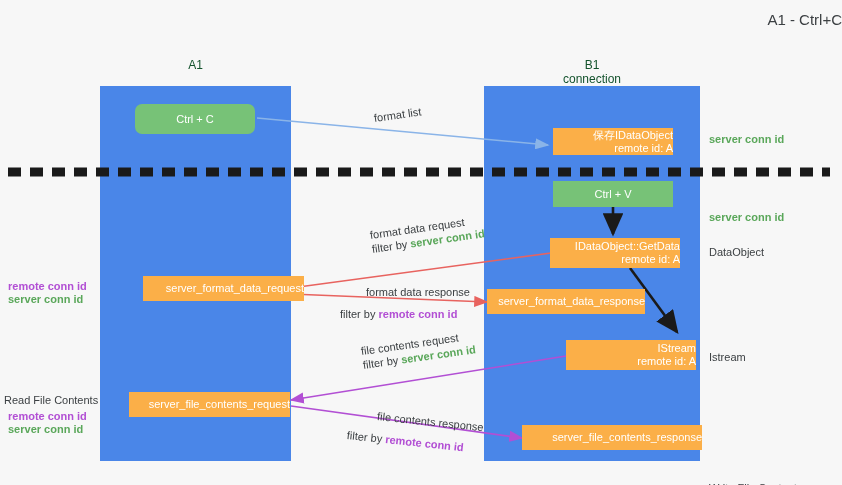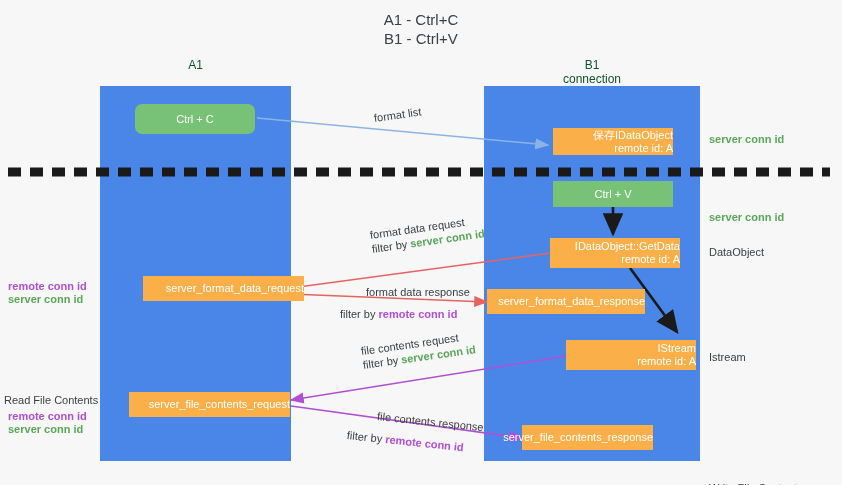--- a/index.html
+++ b/index.html
@@ -27,21 +27,21 @@
     height: 485px;
     pointer-events: none;
   }
   .abs { position: absolute; }
 
   
   .title-block {
     left: 0;
     top: 10px;
     width: 842px;
-    text-align: center;
+    text-align: right;
     color: #3c4043;
     font-size: 15px;
     line-height: 19px;
   }
 
   
   .col-header {
     text-align: center;
     color: #14532d;
     font-size: 12px;
@@ -127,21 +127,20 @@
 
     <line x1="291" y1="294" x2="487" y2="302" stroke="#e8635f" stroke-width="1.6" marker-end="url(#ah-red)"></line>
 
     <line x1="566" y1="356" x2="291" y2="400" stroke="#b24fd4" stroke-width="1.6" marker-end="url(#ah-purple)"></line>
 
     <line x1="291" y1="406" x2="522" y2="438" stroke="#b24fd4" stroke-width="1.6" marker-end="url(#ah-purple)"></line>
   </svg>
 
   <div class="abs title-block">
     <div>A1 - Ctrl+C</div>
-    <div>B1 - Ctrl+V</div>
   </div>
 
   <div class="abs col-header" style="left:100px; top:58px; width:191px;">
     <span class="ttl">A1</span>
   </div>
   <div class="abs col-header" style="left:484px; top:58px; width:216px;">
     <span class="ttl">B1</span>
     <span class="sub">connection</span>
   </div>
 
@@ -173,21 +172,21 @@
   </div>
 
   <div class="abs box orange" style="left:487px; top:289px; width:158px; height:25px;">
     <span>server_format_data_response</span>
   </div>
 
   <div class="abs box orange" style="left:129px; top:392px; width:161px; height:25px;">
     <span>server_file_contents_request</span>
   </div>
 
-  <div class="abs box orange" style="left:522px; top:425px; width:131px; height:25px;">
+  <div class="abs box orange" style="left:522px; top:425px; width:180px; height:25px;">
     <span>server_file_contents_response</span>
   </div>
 
   <div class="abs edge-label rot-up" style="left:374px; top:111px;">
     <span>format list</span>
   </div>
 
   <div class="abs edge-label rot-up" style="left:371px; top:228px;">
     <div>format data request</div>
     <div>

